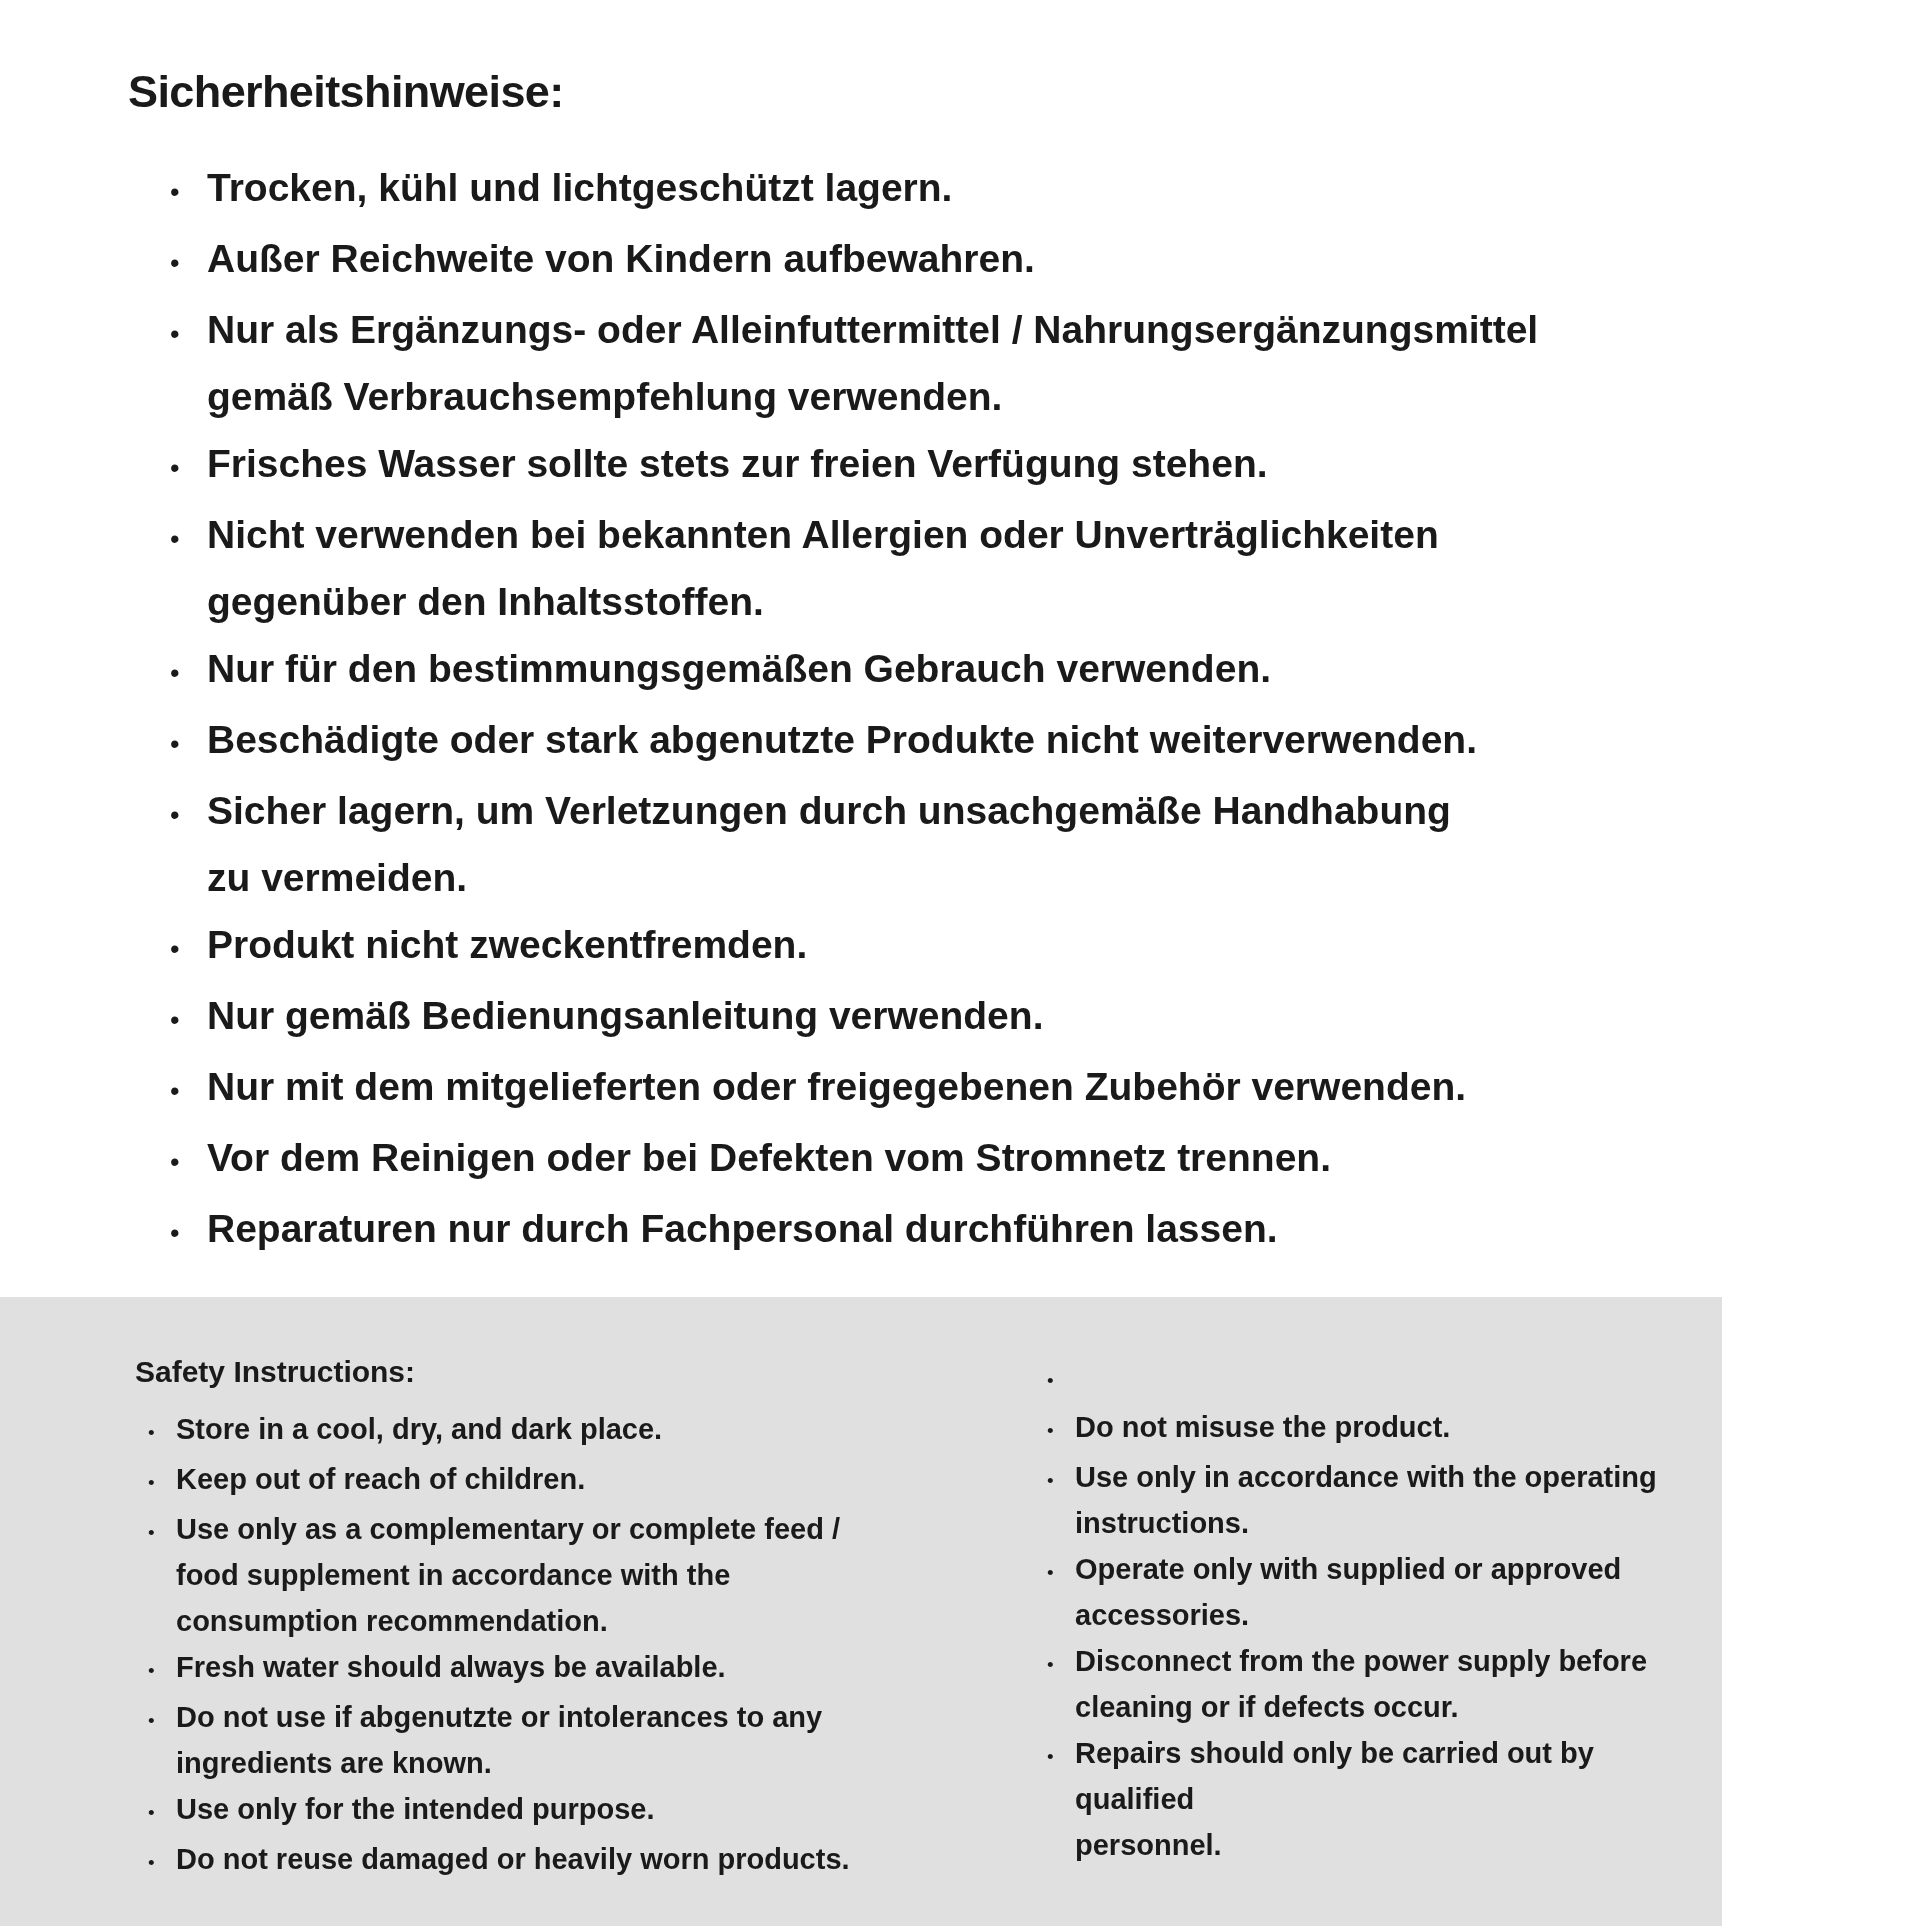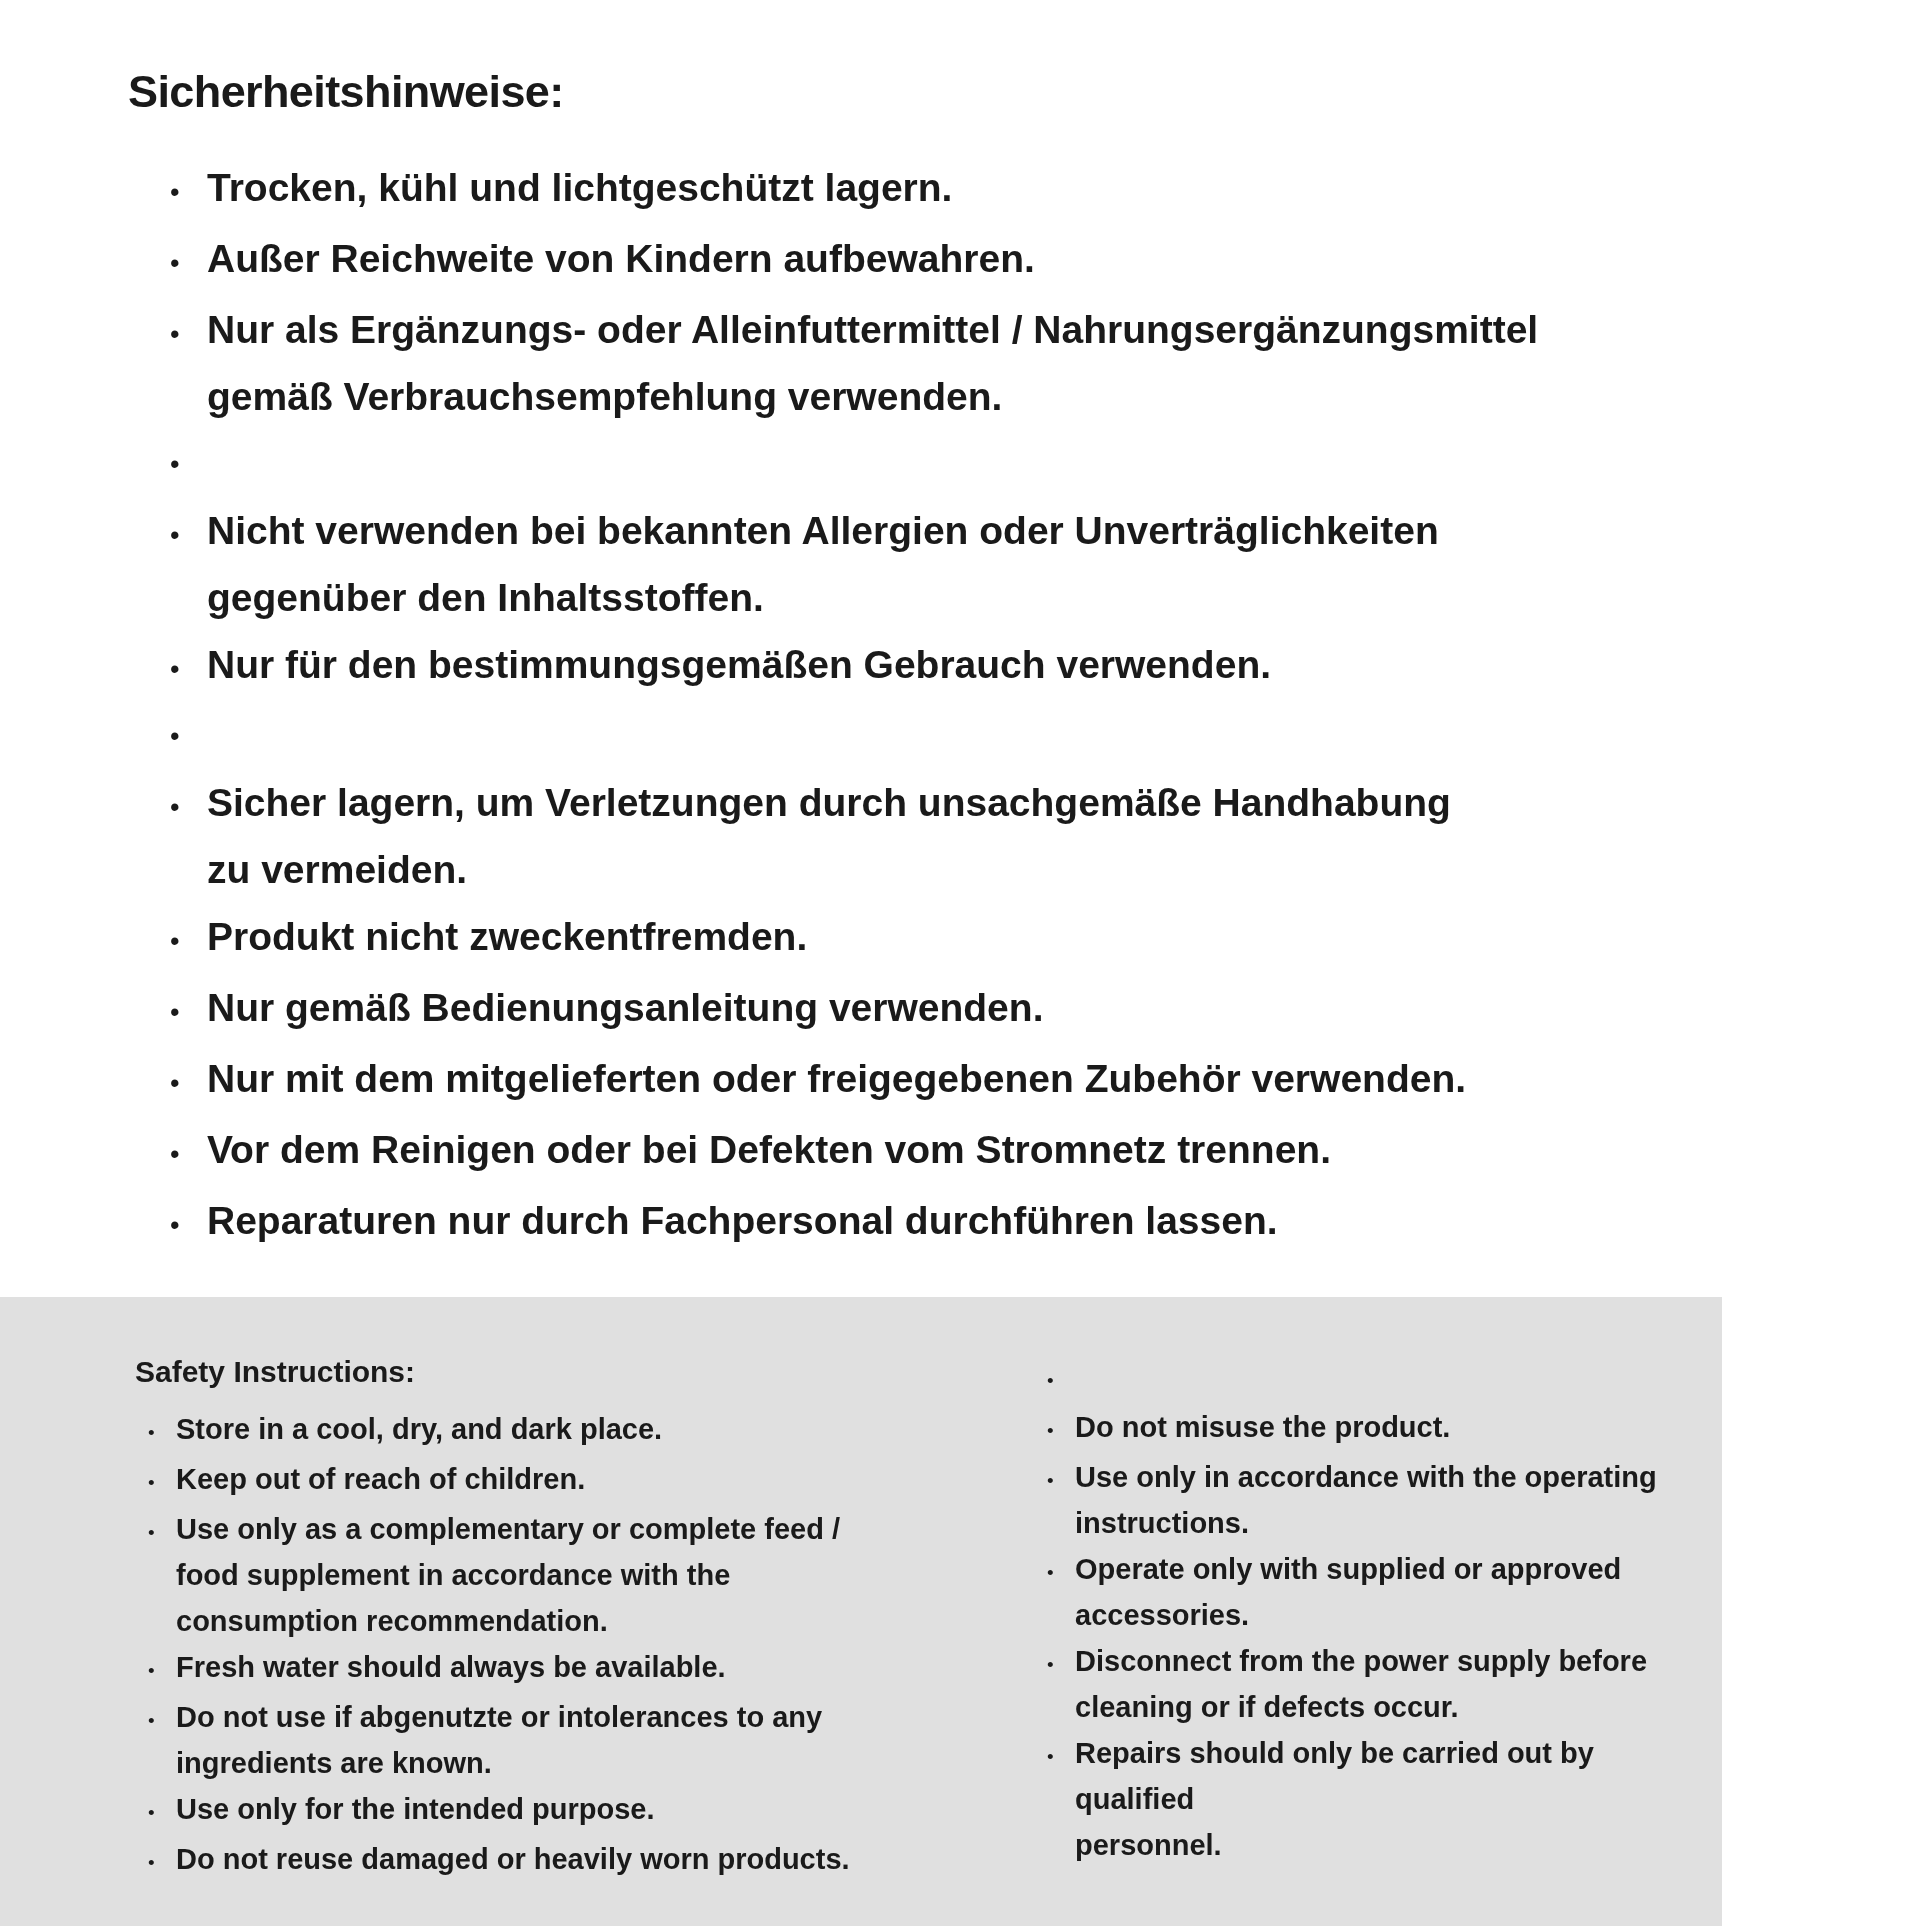--- a/index.html
+++ b/index.html
@@ -90,32 +90,34 @@
           <span class="dot">•</span>
           <span class="txt">Außer Reichweite von Kindern aufbewahren.</span>
         </li>
       <li>
           <span class="dot">•</span>
           <span class="txt">Nur als Ergänzungs- oder Alleinfuttermittel / Nahrungsergänzungsmittel
 gemäß Verbrauchsempfehlung verwenden.</span>
         </li>
       <li>
           <span class="dot">•</span>
+          <span class="txt">Frisches Wasser sollte stets zur freien Verfügung stehen.</span>
         </li>
       <li>
           <span class="dot">•</span>
           <span class="txt">Nicht verwenden bei bekannten Allergien oder Unverträglichkeiten
 gegenüber den Inhaltsstoffen.</span>
         </li>
       <li>
           <span class="dot">•</span>
           <span class="txt">Nur für den bestimmungsgemäßen Gebrauch verwenden.</span>
         </li>
       <li>
           <span class="dot">•</span>
+          <span class="txt">Beschädigte oder stark abgenutzte Produkte nicht weiterverwenden.</span>
         </li>
       <li>
           <span class="dot">•</span>
           <span class="txt">Sicher lagern, um Verletzungen durch unsachgemäße Handhabung
 zu vermeiden.</span>
         </li>
       <li>
           <span class="dot">•</span>
           <span class="txt">Produkt nicht zweckentfremden.</span>
         </li>

